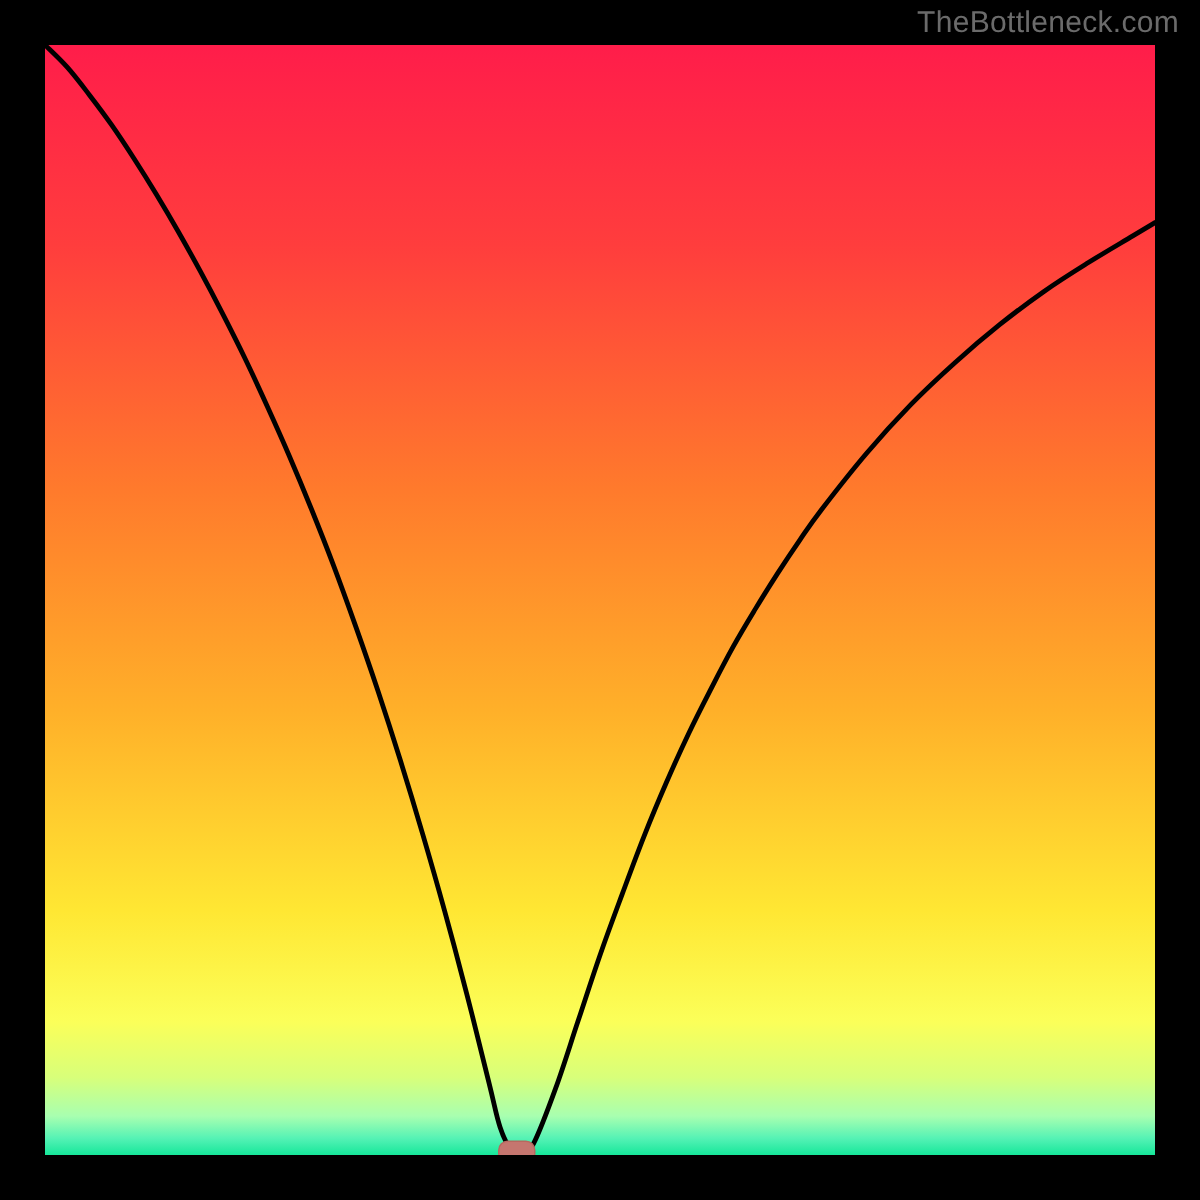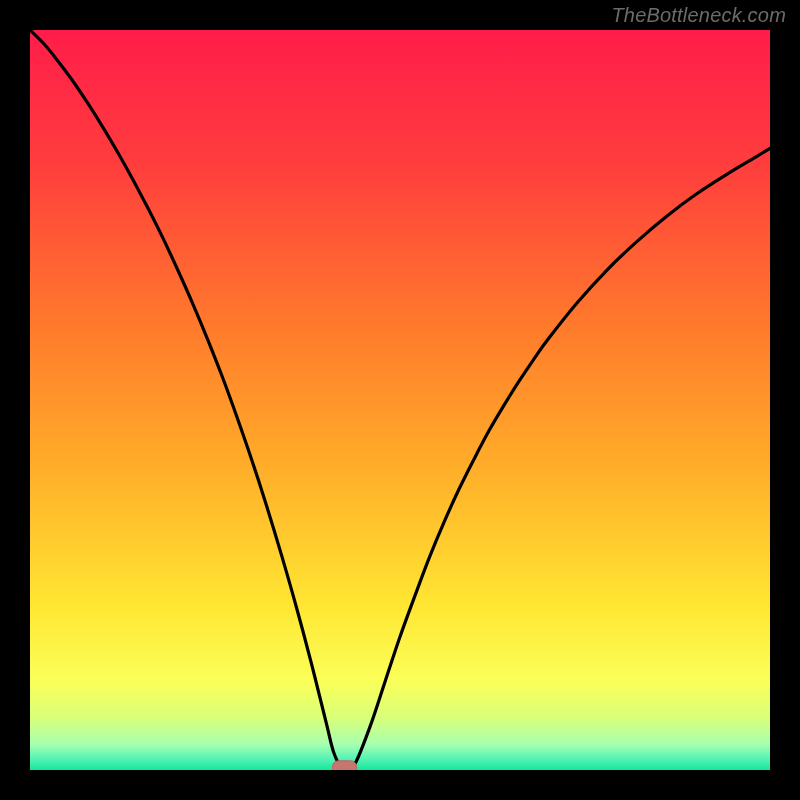--- a/index.html
+++ b/index.html
@@ -18,21 +18,20 @@
   }
   .watermark {
     position: absolute;
     top: 4px;
     right: 14px;
     color: #6b6b6b;
     font-size: 20px;
     font-weight: 500;
     letter-spacing: 0.2px;
     user-select: none;
-    font-style: italic;
   }
   svg {
     display: block;
     position: absolute;
     inset: 0;
   }
 </style>
 </head>
 <body>
 

